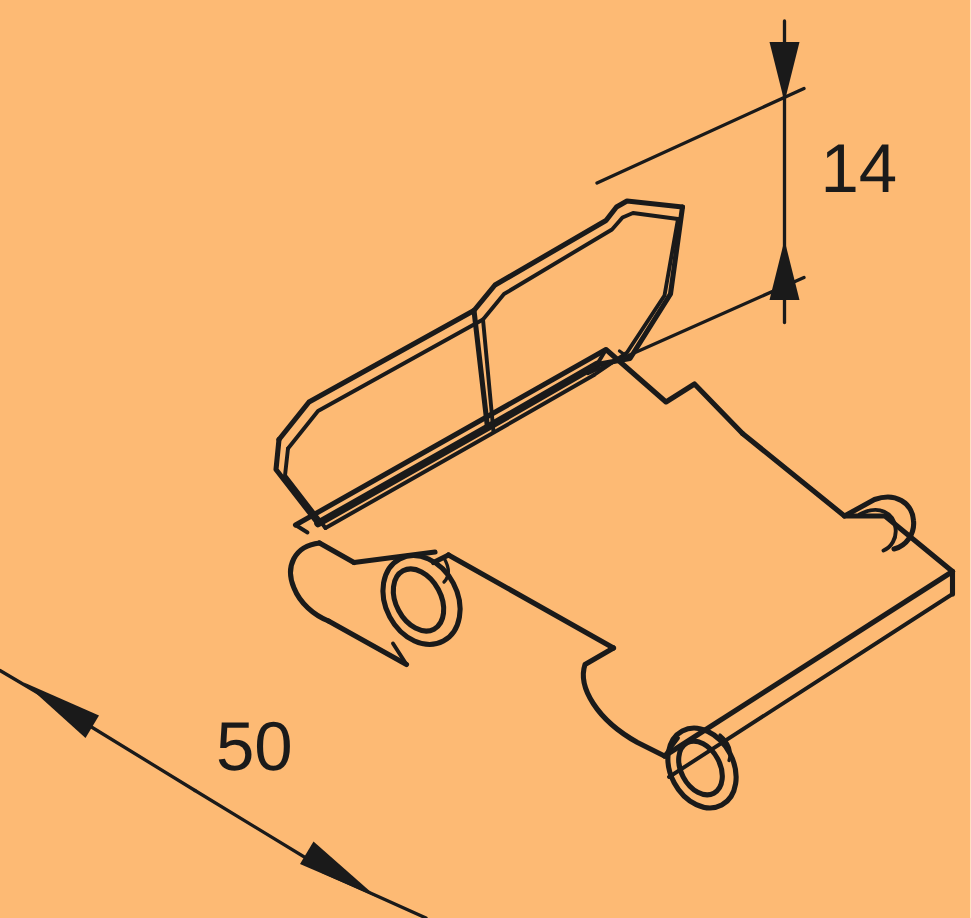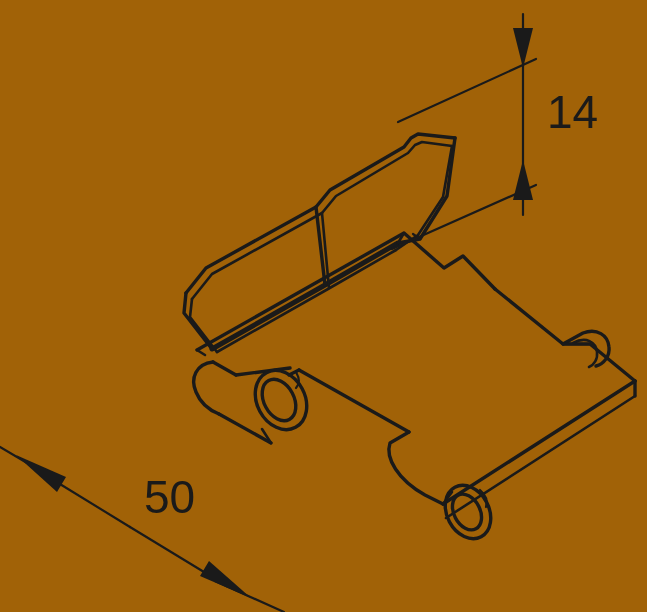--- a/index.html
+++ b/index.html
@@ -8,21 +8,21 @@
     padding: 0;
     background: #ffffff;
   }
   body {
     font-family: "Liberation Sans", sans-serif;
   }
   #drawing-canvas {
     position: relative;
     width: 647px;
     height: 612px;
-    background: #a16207;
+    background: #fdba74;
     overflow: hidden;
   }
   #drawing-canvas svg {
     display: block;
     width: 647px;
     height: 612px;
   }
   .dim-text {
     font-family: "Liberation Sans", sans-serif;
     font-weight: 400;

